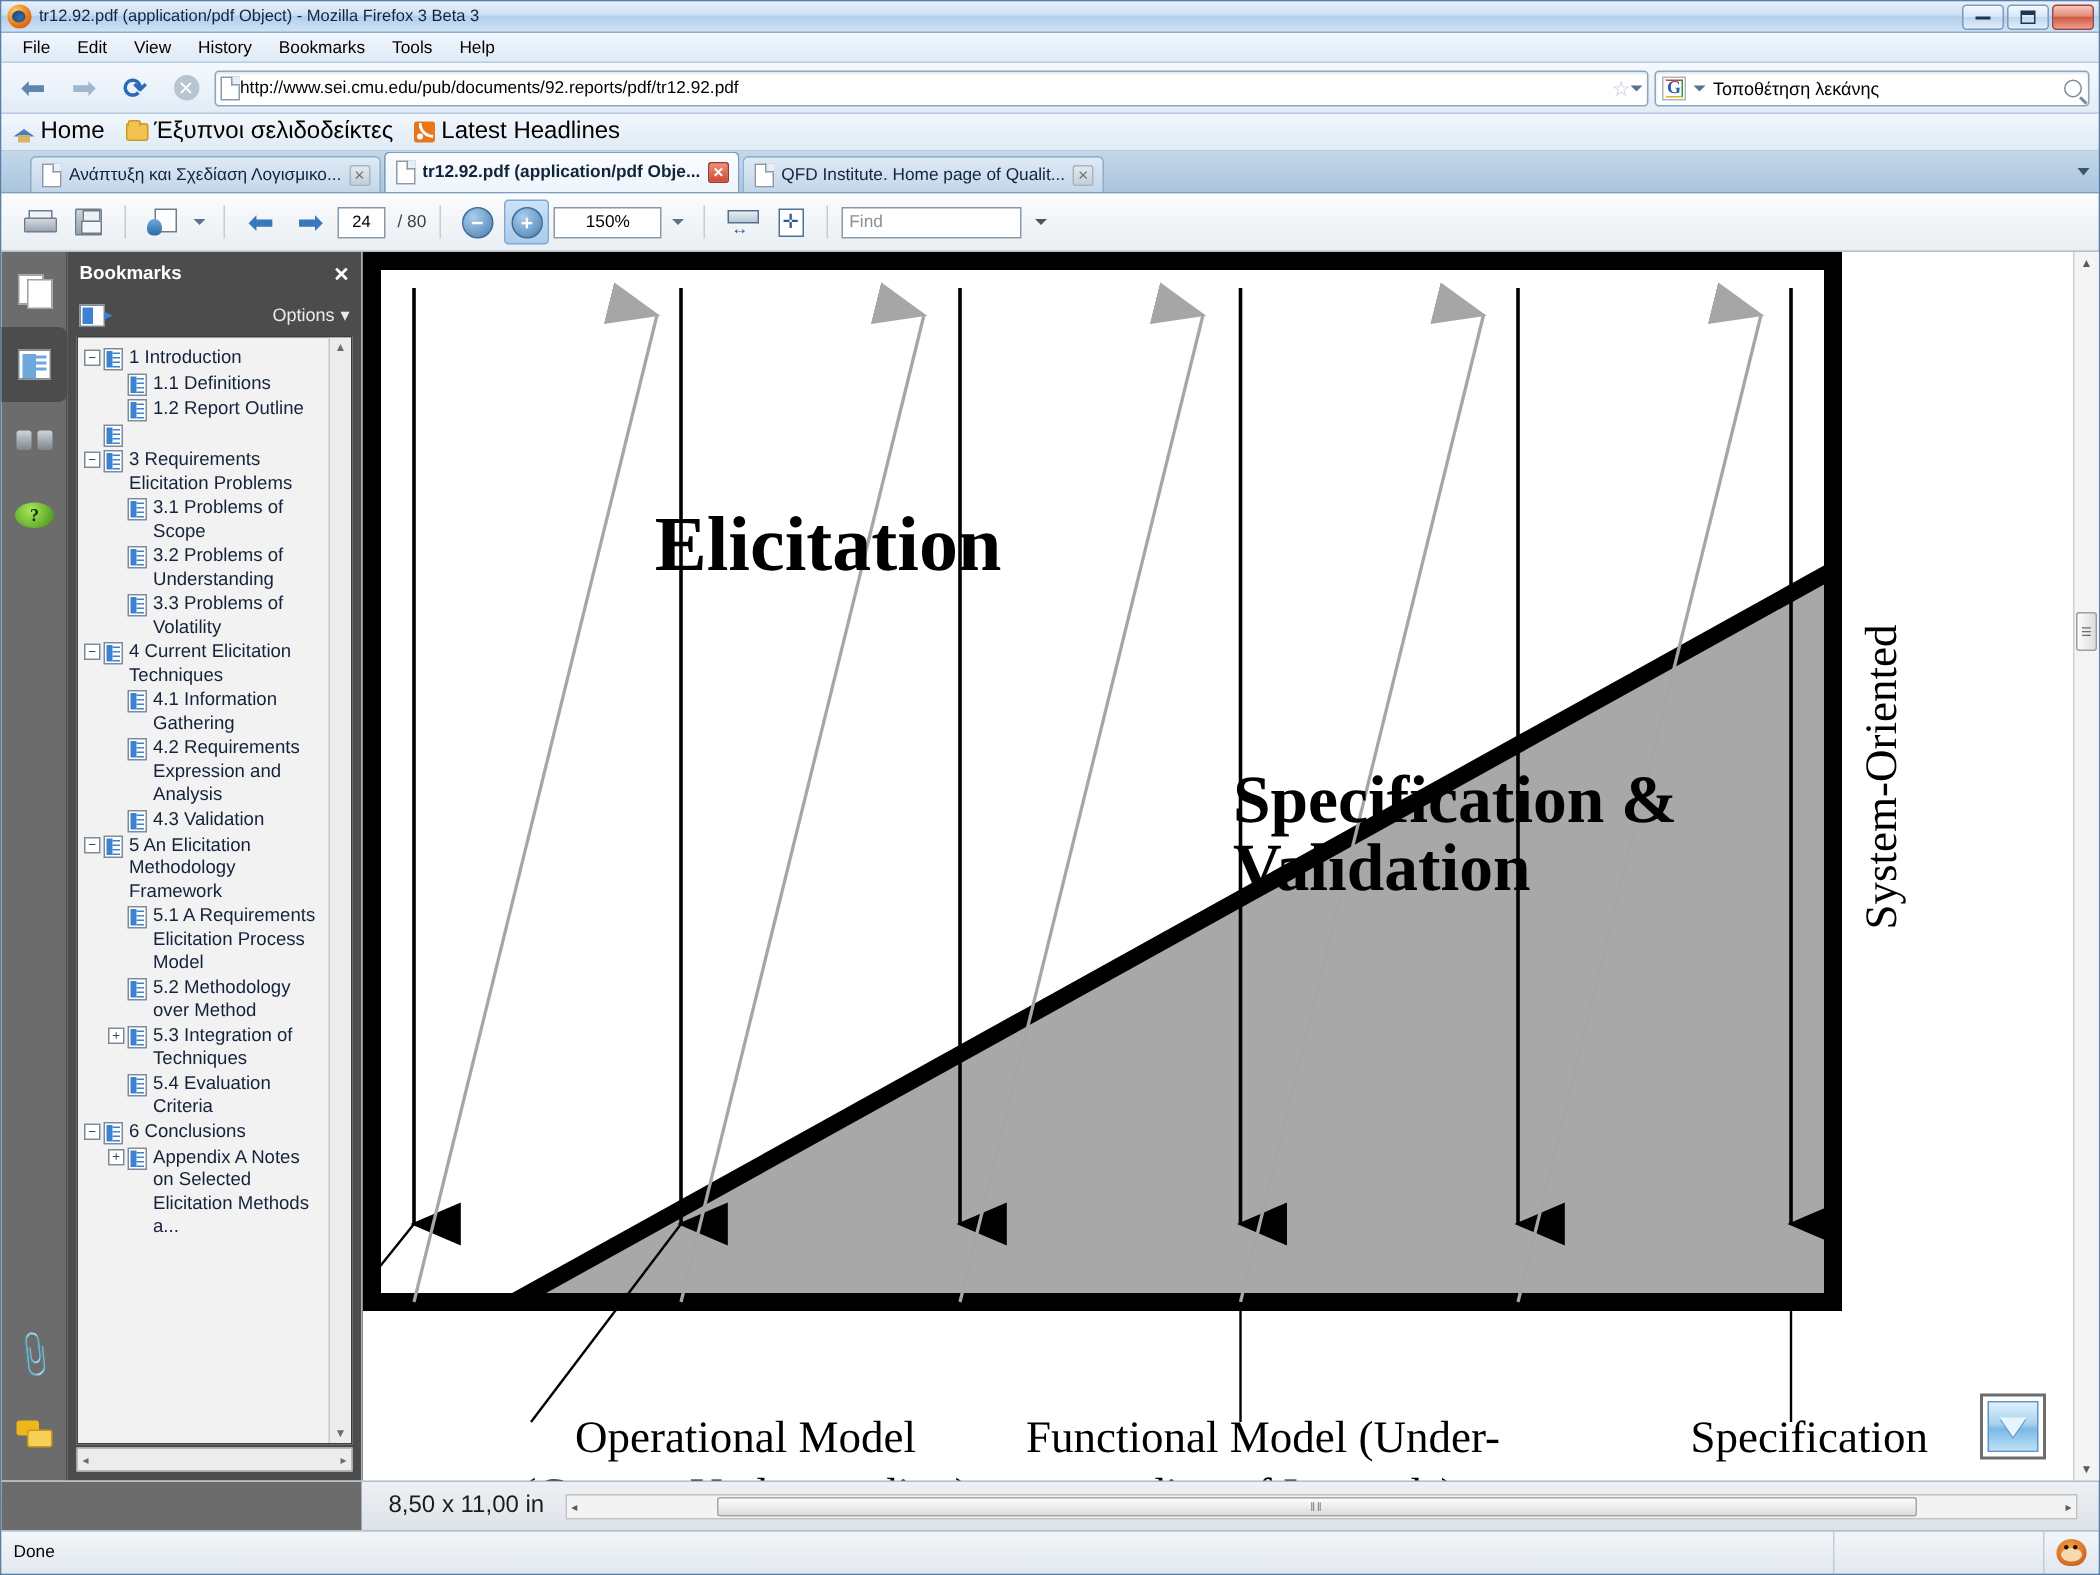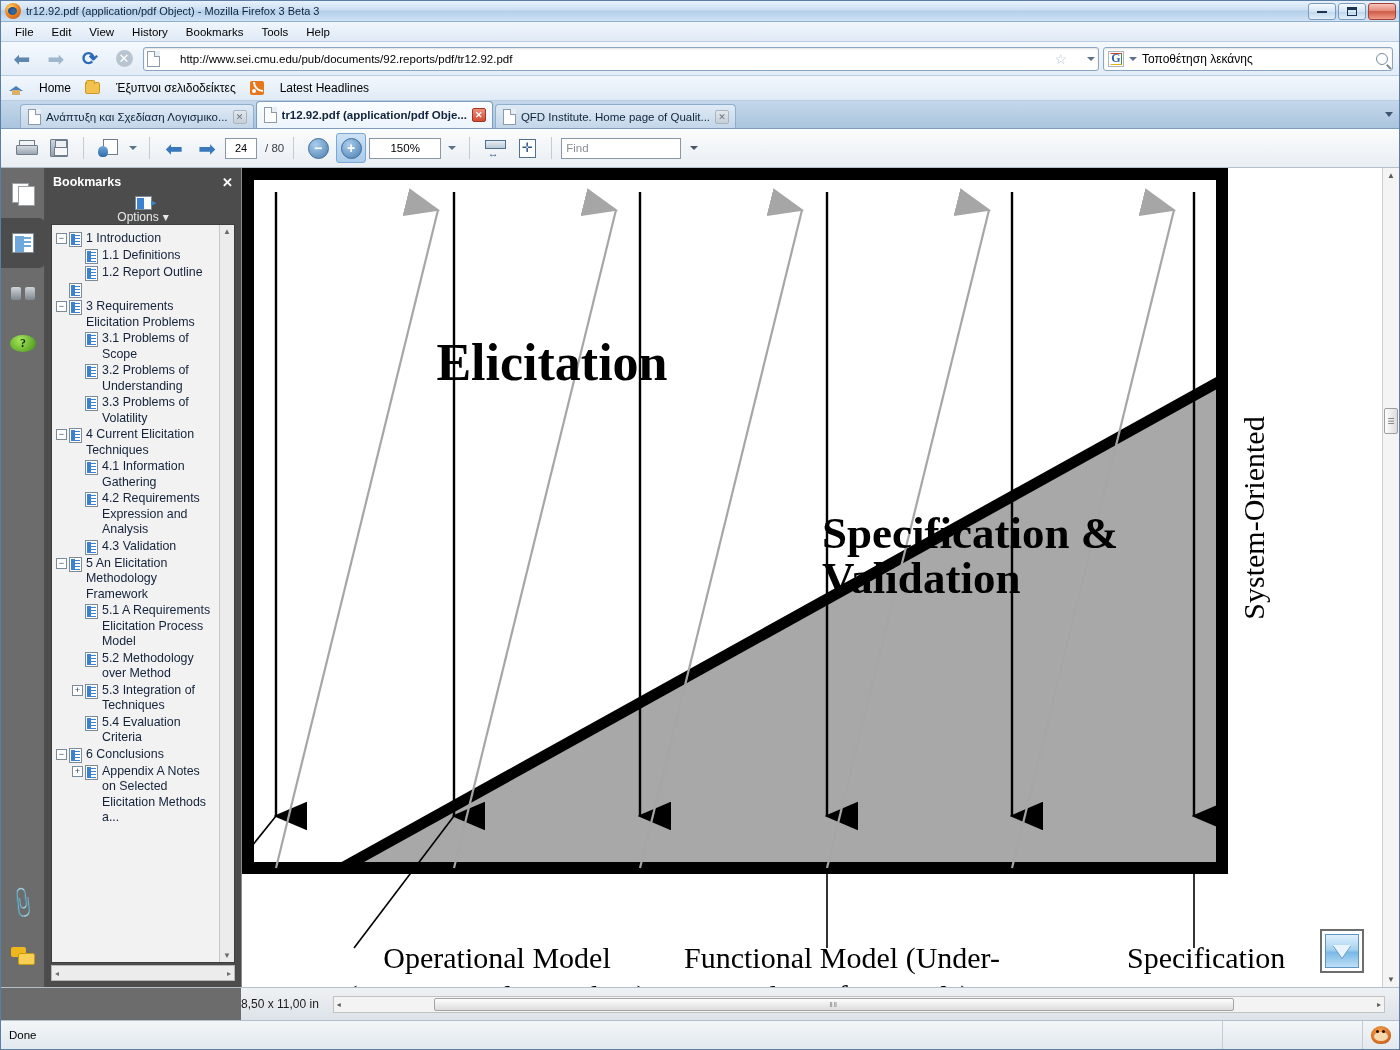--- a/index.html
+++ b/index.html
@@ -74,21 +74,21 @@
     display:flex; align-items:center; justify-content:center;
   }
   .arrowglyph { font-size: 20px; color:#9fb8cf; line-height: 1; }
   .arrowglyph.on { color:#5e87b0; }
   .reloadbtn { font-size:19px; color:#2b6ab5; font-weight:bold; }
   .stopbtn   { font-size:13px; color:#fff; background:#b8c4cf; border-radius:50%;
                width:17px;height:17px;display:flex;align-items:center;justify-content:center; }
   .urlbar {
     flex: 1; height: 24px; background: #fff;
     border: 1px solid #8aa6c0; border-radius: 3px;
-    display: flex; align-items: center; padding: 0 3px; gap: 20px;
+    display: flex; align-items: center; padding: 0 3px; gap: 0;
     box-shadow: inset 0 1px 2px rgba(0,0,0,.12);
   }
   .pageicon {
     width: 13px; height: 16px; background:#fff; border:1px solid #8d9aa8;
     position: relative; flex:0 0 auto;
   }
   .pageicon::after{content:"";position:absolute;right:-1px;top:-1px;width:5px;height:5px;
     background:#e8eef5;border-left:1px solid #8d9aa8;border-bottom:1px solid #8d9aa8;}
   .url-text { font-size: 11.5px; color:#000; flex:1; white-space:nowrap; overflow:hidden; }
   .star { color:#b9c6d2; font-size:14px; }
@@ -112,21 +112,21 @@
   .magnifier::after{content:"";position:absolute;right:-5px;bottom:-4px;width:6px;height:1.6px;
     background:#7b8a99;transform:rotate(45deg);}
 
   
   .bmbar {
     position:absolute; top:75px; left:0; right:0; height:25px;
     background: linear-gradient(180deg,#f2f7fc 0%,#e0ebf6 100%);
     display:flex; align-items:center; gap:14px; padding-left:8px;
     border-bottom:1px solid #b9cde2;
   }
-  .bm-entry { display:flex; align-items:center; gap:16px; font-size:12px; color:#000; }
+  .bm-entry { display:flex; align-items:center; gap:4px; font-size:16px; color:#000; }
   .ico-home { width:14px;height:13px;position:relative; }
   .ico-home::before{content:"";position:absolute;left:0;top:4px;width:0;height:0;
     border-left:7px solid transparent;border-right:7px solid transparent;border-bottom:5px solid #4a7fbf;}
   .ico-home::after{content:"";position:absolute;left:3px;top:8px;width:8px;height:5px;background:#d9b26a;}
   .ico-folder{width:15px;height:12px;background:#f2c14e;border:1px solid #cc9a22;border-radius:1px 2px 2px 2px;position:relative;}
   .ico-folder::before{content:"";position:absolute;left:0;top:-3px;width:7px;height:3px;background:#f2c14e;border:1px solid #cc9a22;border-bottom:none;border-radius:2px 2px 0 0;}
   .ico-rss{width:14px;height:14px;background:#e8761a;border-radius:2px;position:relative;}
   .ico-rss::before{content:"";position:absolute;left:2px;bottom:2px;width:4px;height:4px;background:#fff;border-radius:50%;}
   .ico-rss::after{content:"";position:absolute;left:3px;bottom:3px;width:8px;height:8px;
     border:2px solid #fff;border-radius:0 0 0 10px;border-top:none;border-right:none;}
@@ -238,21 +238,21 @@
   .rb-comm::after{content:"";position:absolute;left:7px;top:6px;width:15px;height:10px;border-radius:2px;background:#f7cf55;border:1px solid #c79a12;}
 
   
   .bmpanel {
     position:absolute; left:44px; top:0; width:196px; bottom:0;
     background:#4c4c4c; display:flex; flex-direction:column;
   }
   .bmp-head { height:28px; display:flex;align-items:center;justify-content:space-between;padding:0 8px;}
   .bmp-title { color:#fff; font-size:12.5px; font-weight:bold; }
   .bmp-x { color:#fff; font-size:13px; font-weight:bold; }
-  .bmp-opts { height:28px; display:flex;align-items:center;justify-content:space-between;padding:0 8px;flex-direction:column;}
+  .bmp-opts { height:28px; display:flex;align-items:center;justify-content:space-between;padding:0 8px;}
   .bmp-optsicon { width:17px;height:15px;background:#fff;border:1px solid #7e8a96;position:relative;}
   .bmp-optsicon::before{content:"";position:absolute;left:1px;top:1px;width:7px;height:11px;background:#3b82d1;}
   .bmp-optsicon::after{content:"▸";position:absolute;right:-6px;top:-1px;color:#3b82d1;font-size:11px;}
   .bmp-optslabel { color:#e8eaec; font-size:12px; }
   .bmp-tree {
     flex:1; margin:0 6px; background:#f2f2f2;
     position:relative; overflow:hidden; border:1px solid #3e3e3e;
     display:flex;
   }
   .tree-scrollarea { flex:1; padding:6px 2px 4px 4px; overflow:hidden; position:relative; }
@@ -319,21 +319,21 @@
   }
 
   
   .pdfstatus {
     position:absolute; left:0; right:0; bottom:29px; height:33px;
     background: linear-gradient(180deg,#eef1f4 0%,#dde3e9 100%);
     border-top:1px solid #b4bfca; display:flex; align-items:center;
   }
   .pst-left { width:240px; height:100%; background:#6c6c6c;
     display:flex;align-items:center;justify-content:flex-end;padding-right:8px; }
-  .pst-dims { font-size:12px;color:#1b1b1b; }
+  .pst-dims { font-size:16px;color:#1b1b1b; margin-left:18px; }
   .pst-hscroll { flex:1; height:17px; margin:0 14px 0 14px;
     background:#f3f3f3; border:1px solid #c2c2c2; display:flex; align-items:center; position:relative; }
   .pst-hs-left{font-size:8px;color:#5a5a5a;padding:0 3px;}
   .pst-hs-thumb{position:absolute;left:100px;width:800px;top:1px;bottom:1px;
     background:linear-gradient(180deg,#fdfdfd,#dcdcdc);border:1px solid #a5a5a5;border-radius:2px;
     display:flex;align-items:center;justify-content:center;font-size:8px;color:#7a7a7a;letter-spacing:1px;}
   .pst-hs-right{position:absolute;right:3px;font-size:8px;color:#5a5a5a;}
 
   
   .statusbar {

